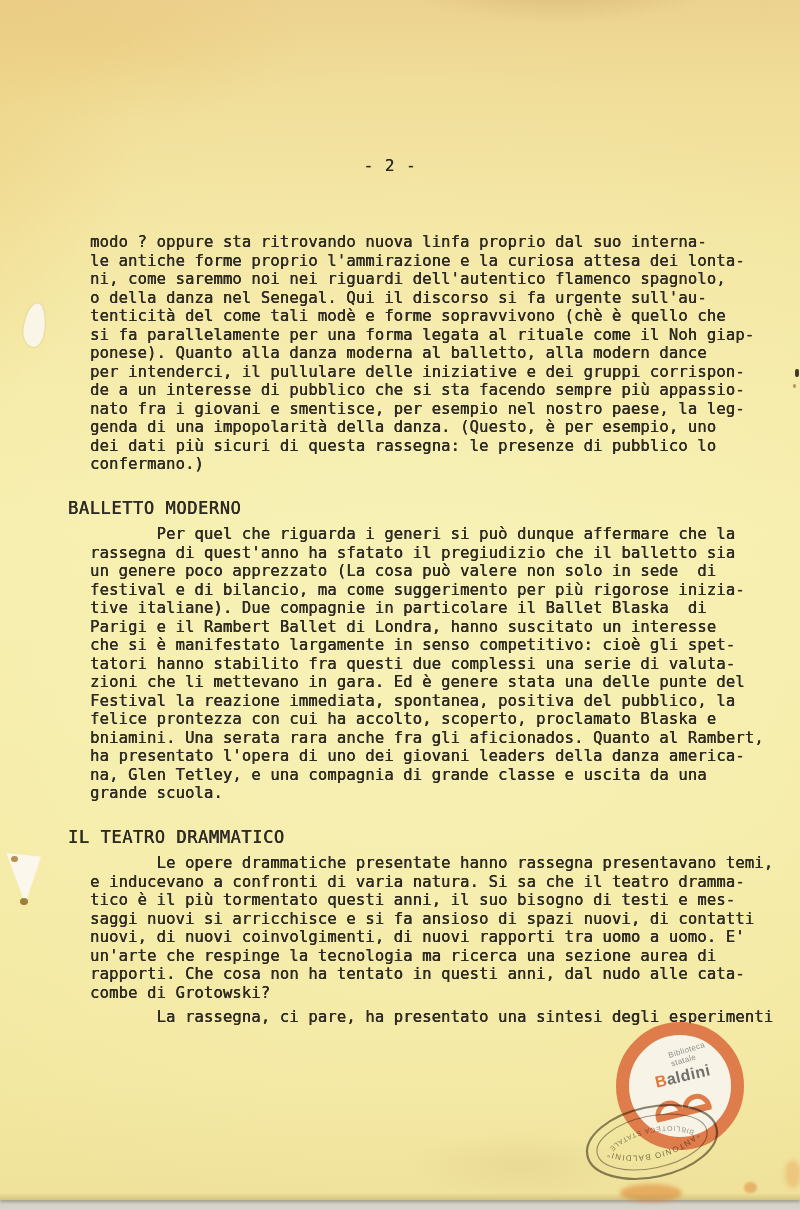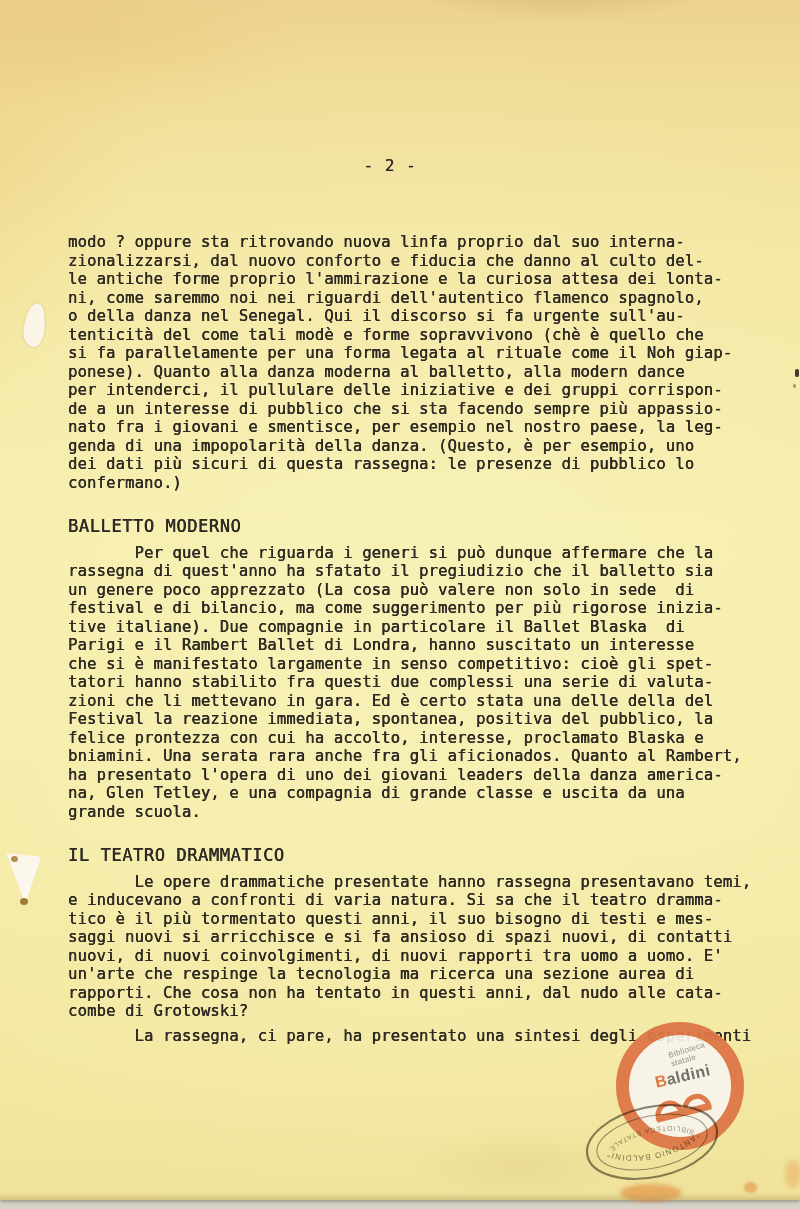--- a/index.html
+++ b/index.html
@@ -28,20 +28,21 @@
   .page-number{
     position:absolute;top:156px;left:0;width:780px;text-align:center;
     font-size:16px;color:#2e2a24;letter-spacing:1px;
     text-shadow:.3px 0 0 currentColor;
   }
   .text-col{position:absolute;left:68px;top:233px;right:16px;color:#2e2a24;}
   .tline{
     white-space:pre;font-size:15.6px;line-height:18.5px;
     text-shadow:.3px 0 0 currentColor, 0 .25px 0 rgba(46,42,36,.55);
     letter-spacing:.1px;
+    margin-left:22px;
   }
   .heading{
     font-size:17px;line-height:18.5px;margin:25px 0 8px 0;
     color:#2e2a24;letter-spacing:.6px;white-space:pre;
     text-shadow:.35px 0 0 currentColor, 0 .3px 0 rgba(46,42,36,.6);
   }
   .closing{margin-top:6px;}
   
   .chip1{
     position:absolute;left:24px;top:303px;width:21px;height:44px;
@@ -85,21 +86,20 @@
 </head>
 <body>
 
 <div class="sheet">
 
   <div class="page-number">- 2 -</div>
 
   <div class="text-col">
     <div class="para">
         <div class="tline">modo ? oppure sta ritrovando nuova linfa proprio dal suo interna-</div>
-        <div class="tline">zionalizzarsi, dal nuovo conforto e fiducia che danno al culto del-</div>
         <div class="tline">le antiche forme proprio l'ammirazione e la curiosa attesa dei lonta-</div>
         <div class="tline">ni, come saremmo noi nei riguardi dell'autentico flamenco spagnolo,</div>
         <div class="tline">o della danza nel Senegal. Qui il discorso si fa urgente sull'au-</div>
         <div class="tline">tenticità del come tali modè e forme sopravvivono (chè è quello che</div>
         <div class="tline">si fa parallelamente per una forma legata al rituale come il Noh giap-</div>
         <div class="tline">ponese). Quanto alla danza moderna al balletto, alla modern dance</div>
         <div class="tline">per intenderci, il pullulare delle iniziative e dei gruppi corrispon-</div>
         <div class="tline">de a un interesse di pubblico che si sta facendo sempre più appassio-</div>
         <div class="tline">nato fra i giovani e smentisce, per esempio nel nostro paese, la leg-</div>
         <div class="tline">genda di una impopolarità della danza. (Questo, è per esempio, uno</div>
@@ -110,23 +110,23 @@
     <div class="heading">BALLETTO MODERNO</div>
     <div class="para">
         <div class="tline">       Per quel che riguarda i generi si può dunque affermare che la</div>
         <div class="tline">rassegna di quest'anno ha sfatato il pregiudizio che il balletto sia</div>
         <div class="tline">un genere poco apprezzato (La cosa può valere non solo in sede  di</div>
         <div class="tline">festival e di bilancio, ma come suggerimento per più rigorose inizia-</div>
         <div class="tline">tive italiane). Due compagnie in particolare il Ballet Blaska  di</div>
         <div class="tline">Parigi e il Rambert Ballet di Londra, hanno suscitato un interesse</div>
         <div class="tline">che si è manifestato largamente in senso competitivo: cioè gli spet-</div>
         <div class="tline">tatori hanno stabilito fra questi due complessi una serie di valuta-</div>
-        <div class="tline">zioni che li mettevano in gara. Ed è certo stata una delle della del</div>
+        <div class="tline">zioni che li mettevano in gara. Ed è genere stata una delle punte del</div>
         <div class="tline">Festival la reazione immediata, spontanea, positiva del pubblico, la</div>
-        <div class="tline">felice prontezza con cui ha accolto, interesse, proclamato Blaska e</div>
+        <div class="tline">felice prontezza con cui ha accolto, scoperto, proclamato Blaska e</div>
         <div class="tline">bniamini. Una serata rara anche fra gli aficionados. Quanto al Rambert,</div>
         <div class="tline">ha presentato l'opera di uno dei giovani leaders della danza america-</div>
         <div class="tline">na, Glen Tetley, e una compagnia di grande classe e uscita da una</div>
         <div class="tline">grande scuola.</div>
       </div>
 
     <div class="heading">IL TEATRO DRAMMATICO</div>
     <div class="para">
         <div class="tline">       Le opere drammatiche presentate hanno rassegna presentavano temi,</div>
         <div class="tline">e inducevano a confronti di varia natura. Si sa che il teatro dramma-</div>

